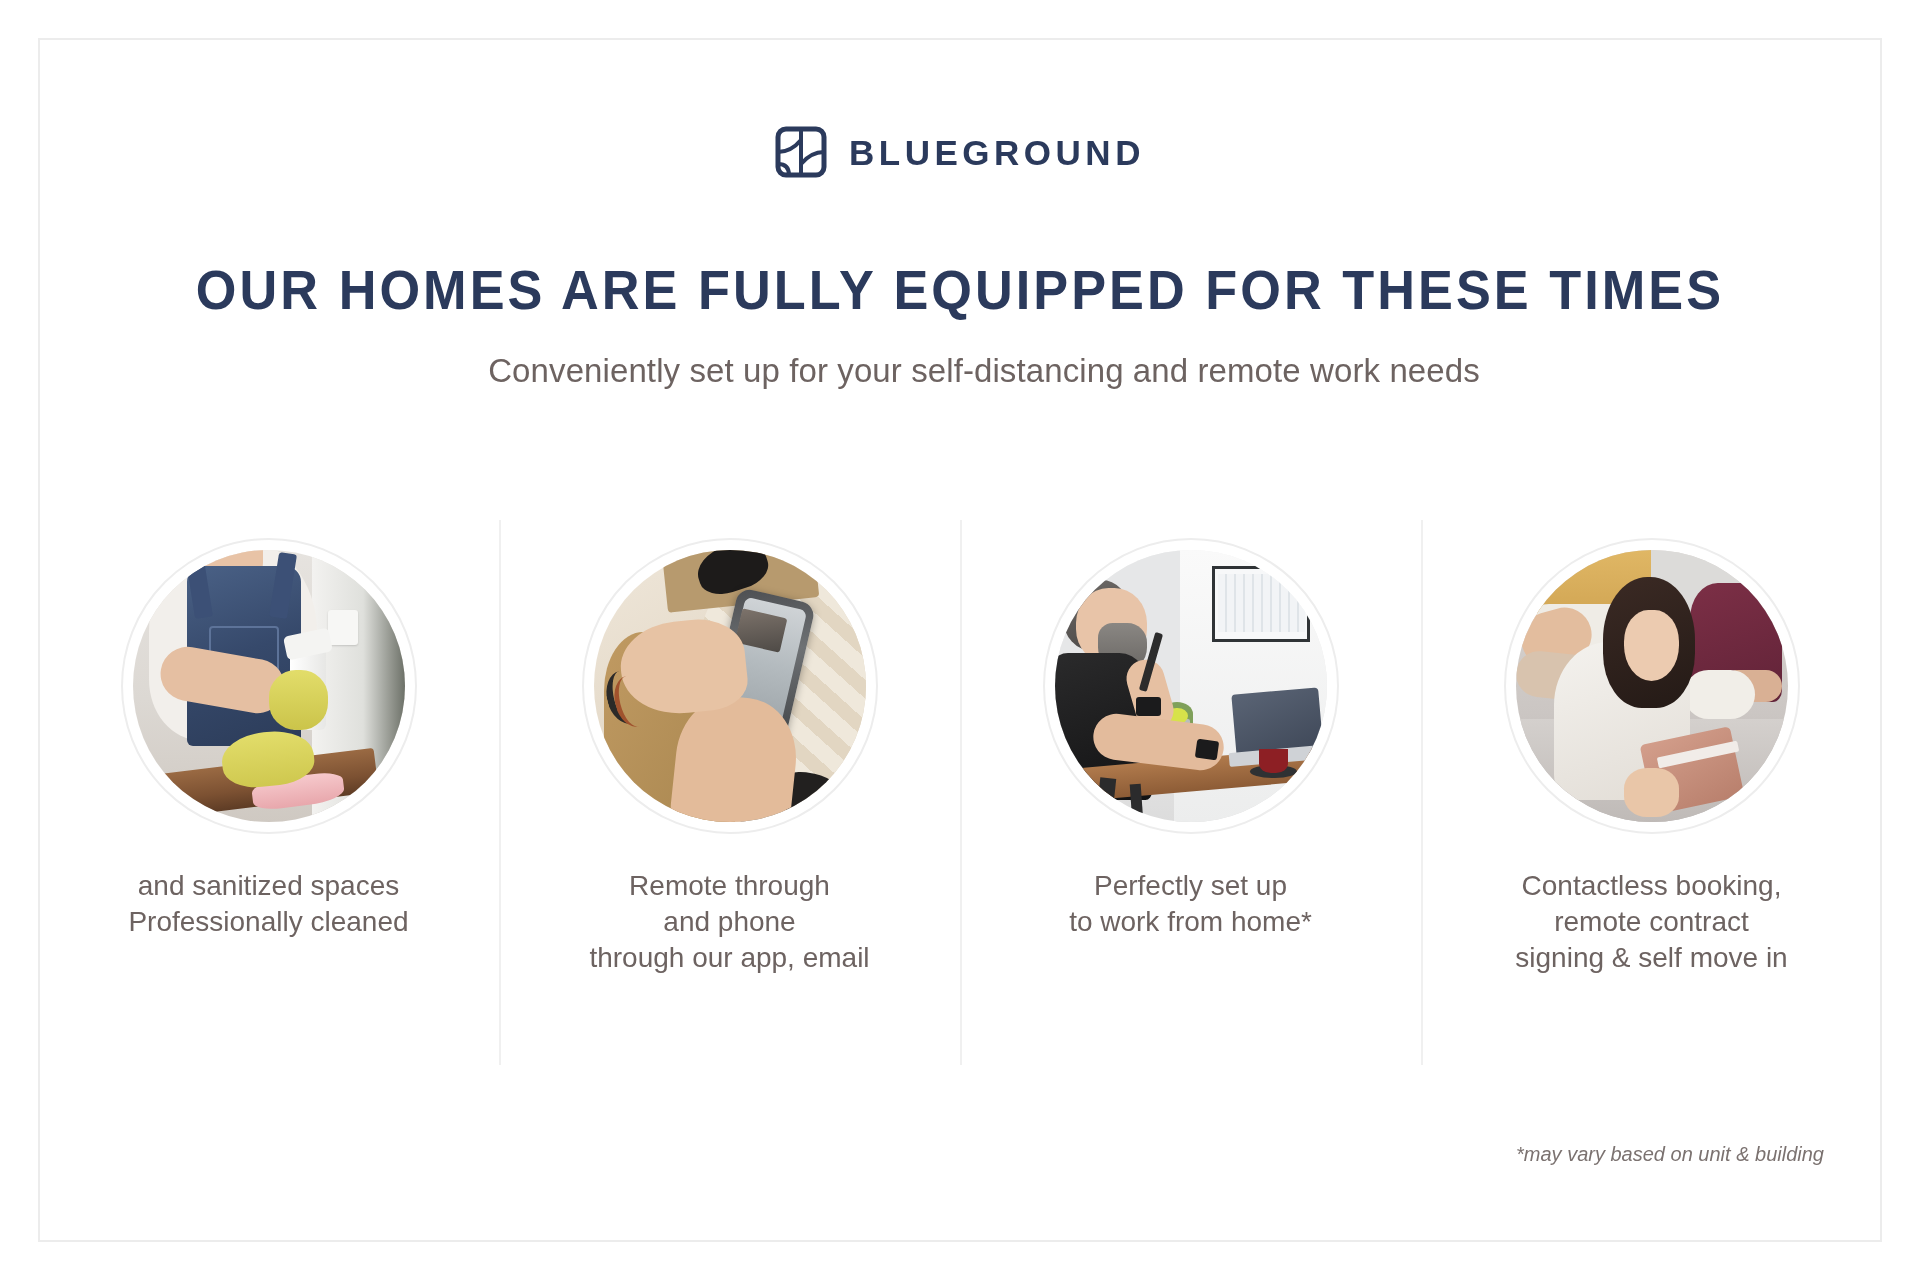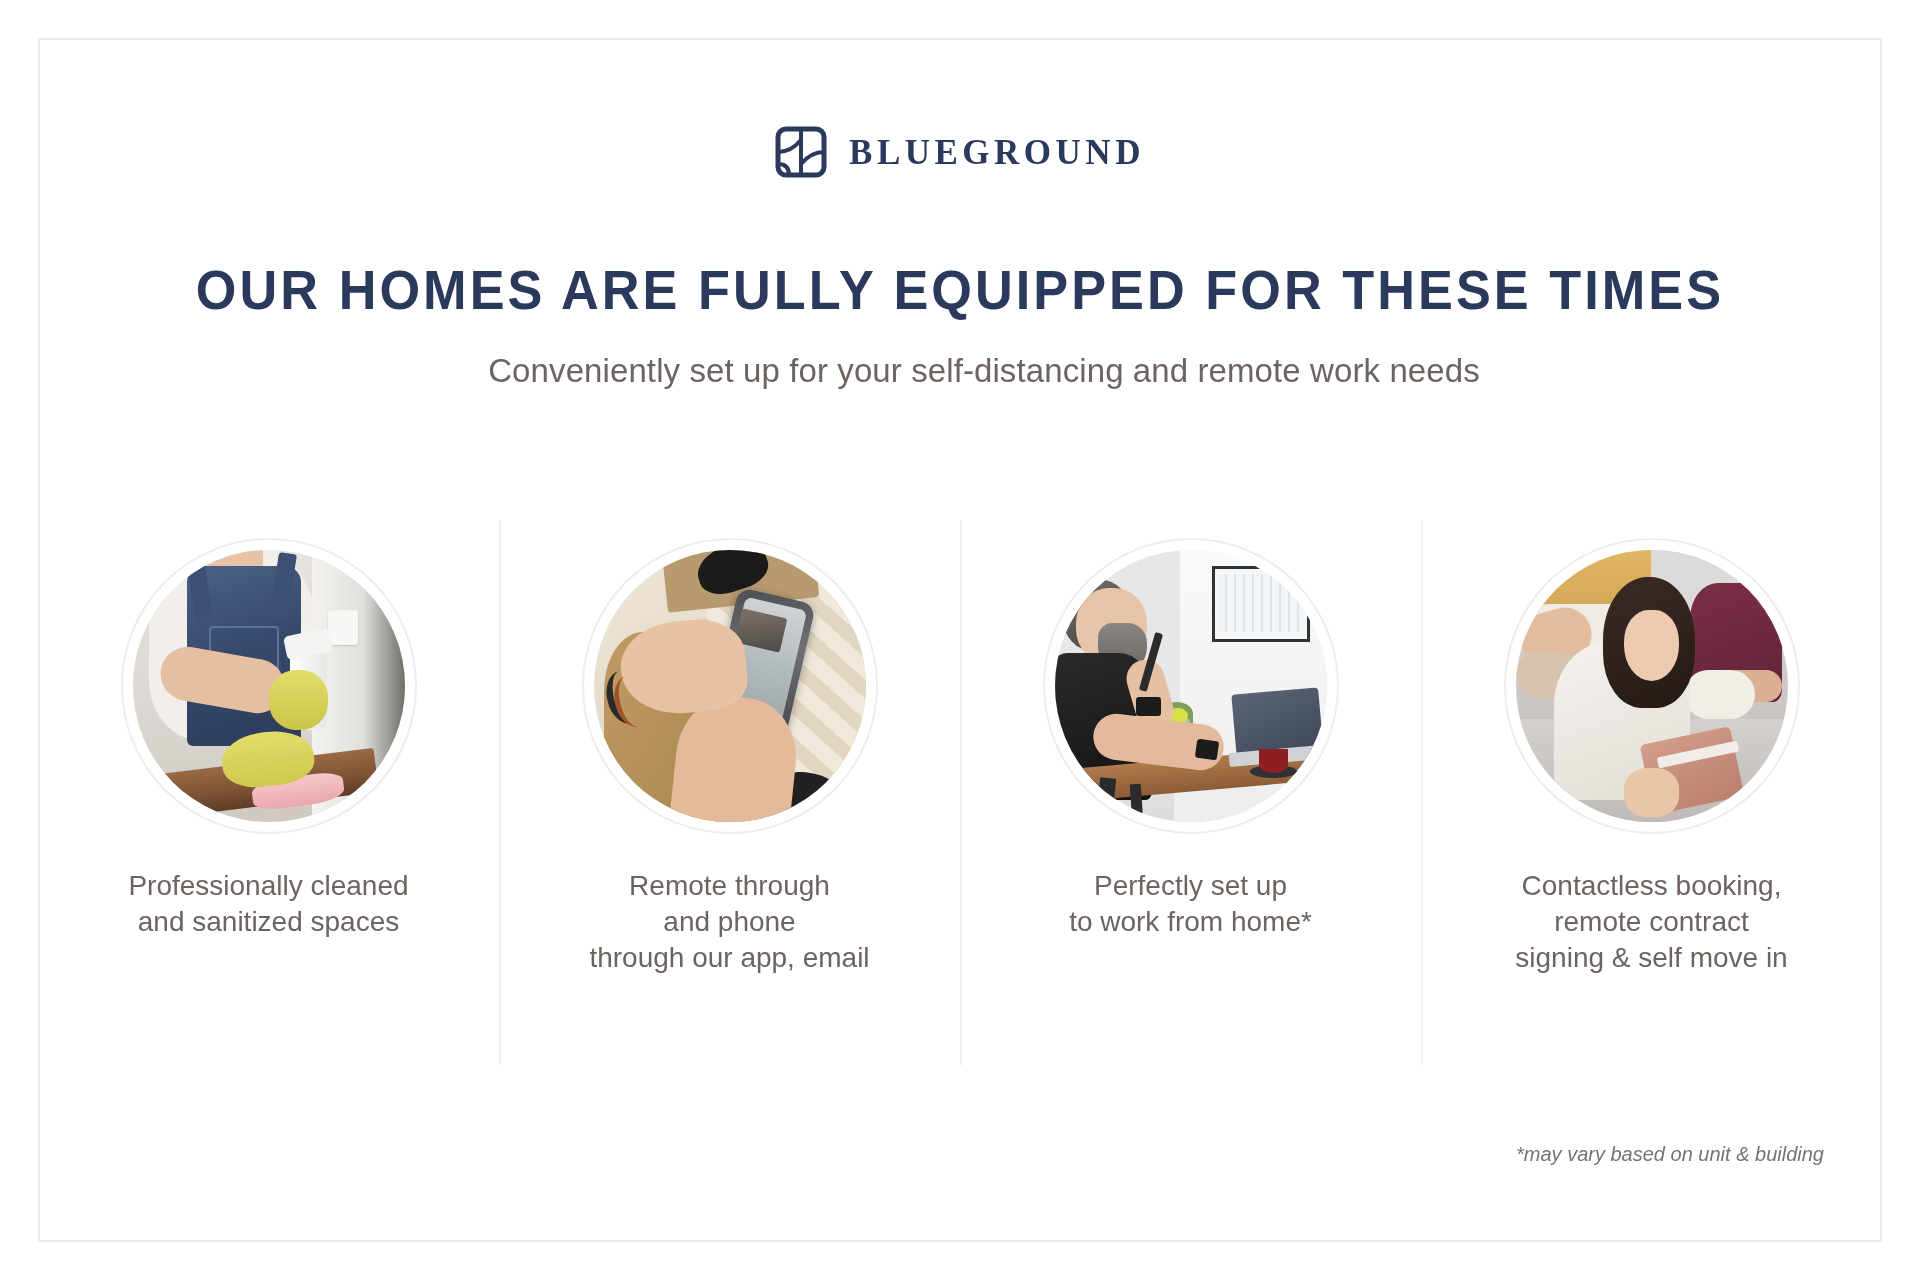--- a/index.html
+++ b/index.html
@@ -42,21 +42,21 @@
     justify-content: center;
     gap: 22px;
   }
   .brand-mark { width: 52px; height: 52px; display: block; }
   .brand-name {
     font-size: 35px;
     font-weight: bold;
     letter-spacing: 4.5px;
     color: #2b3a5c;
     line-height: 1;
-    font-family: Liberation Serif, serif;
+    font-family: Liberation Sans, sans-serif;
   }
 
   .headline {
     position: absolute;
     top: 258px;
     left: 0;
     width: 100%;
     text-align: center;
     font-size: 55px;
     font-weight: bold;
@@ -266,22 +266,22 @@
           <i class="arm"></i>
             <i class="counter"></i>
             <i class="cloth"></i>
             <i class="glove1"></i>
           <i class="bottle"></i>
             <i class="nozzle"></i>
             <i class="glove2"></i>
         </div>
       </div>
       <div class="caption">
+        <div>and sanitized spaces</div>
         <div>Professionally cleaned</div>
-        <div>and sanitized spaces</div>
       </div>
     </div>
 
     <div class="card">
       <div class="photo-ring">
         <div class="photo p2">
           <i class="rug"></i>
             <i class="table"></i>
             <i class="shoe1"></i>
             <i class="sock"></i>

